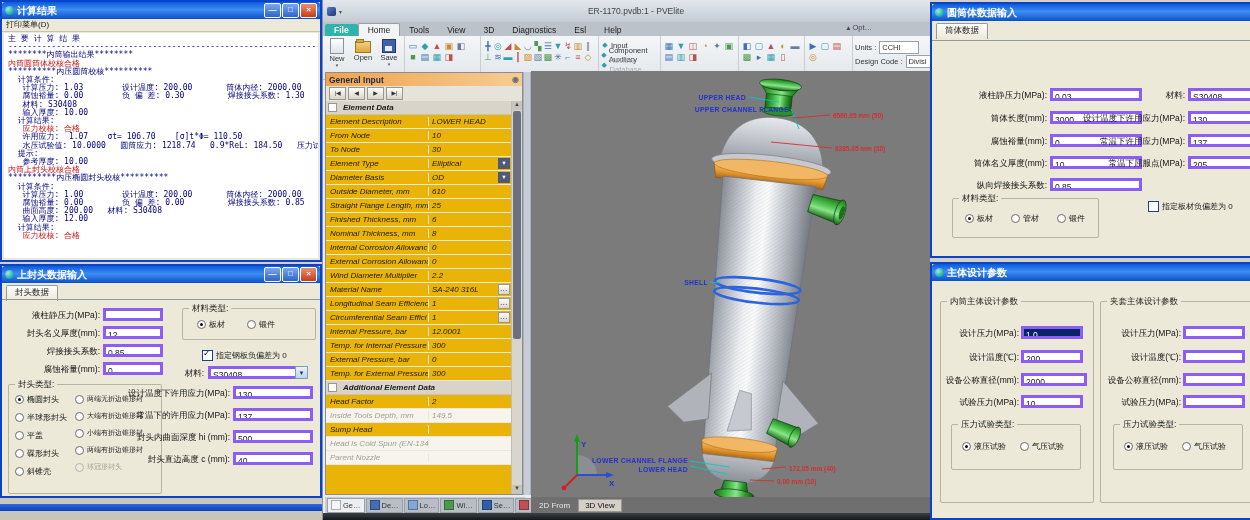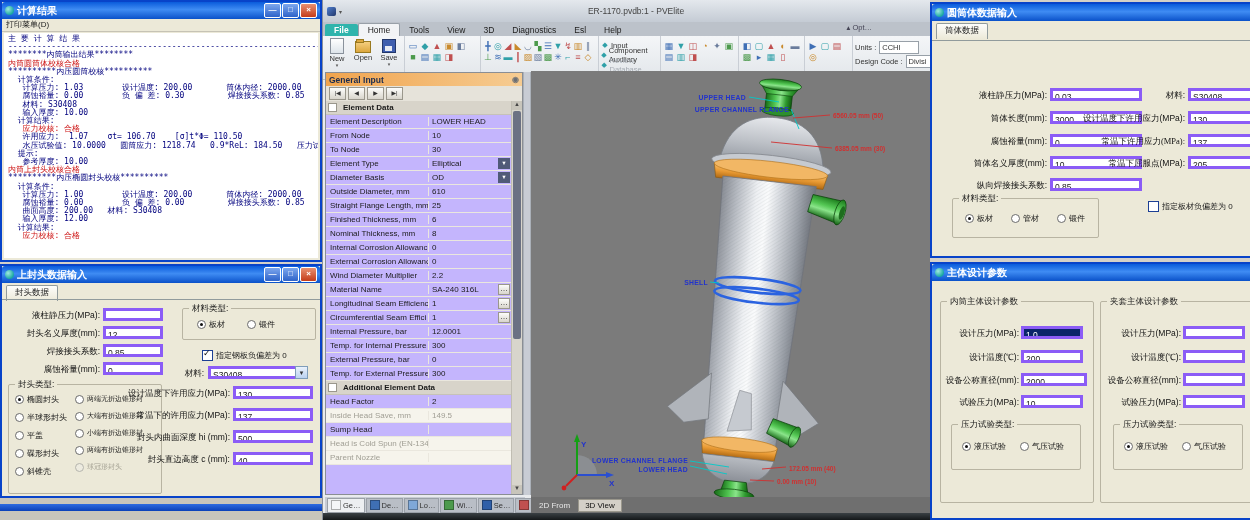--- a/index.html
+++ b/index.html
@@ -73,21 +73,21 @@
   .urow{display:flex;align-items:center;gap:3px;height:14px;font-size:7.5px;color:#333;width:100%;white-space:nowrap;}
   .ubox{background:#fff;border:1px solid #98A0A8;height:11px;line-height:11px;padding:0 2px;min-width:34px;}
   
   #gi-panel{position:absolute;left:2px;top:72px;width:198px;height:423px;border:1px solid #8A8E94;background:#EFEDE4;box-sizing:border-box;}
   #gi-head{height:13px;background:linear-gradient(90deg,#F0A44E,#F6CC92);display:flex;align-items:center;padding:0 3px;
     font-weight:bold;font-size:8.5px;color:#1A2C50;}
   #gi-head .pin{margin-left:auto;color:#6A6E74;font-size:8px;}
   #gi-tools{height:15px;background:#E6E3DA;border-bottom:1px solid #C0BDB2;display:flex;align-items:center;gap:2px;padding:0 3px;}
   .gtb{width:15px;height:11px;border:1px solid #9A978C;background:linear-gradient(180deg,#FDFDFB,#D8D5CC);
     font-size:6px;line-height:10px;text-align:center;color:#333;}
-  #gi-grid{position:absolute;left:0;right:10px;top:28px;bottom:0;background:#c4b5fd;overflow:hidden;border-right:1px solid #C0BDB2;}
+  #gi-grid{position:absolute;left:0;right:10px;top:28px;bottom:0;background:#eab308;overflow:hidden;border-right:1px solid #C0BDB2;font-style:italic;}
   .girow{display:flex;align-items:center;height:13px;border-bottom:1px solid #EAE7DE;font-size:8px;position:relative;}
   .girow .gexp{display:none;width:7px;height:7px;border:1px solid #9A978C;background:#fff;margin:0 2px;flex:0 0 auto;}
   .girow.sec{background:#D8D4CA;font-weight:bold;border-bottom:1px solid #C6C2B8;}
   .girow.sec .gexp{display:inline-block;}
   .girow.sec .gl{width:auto;border-right:none;}
   .gl{width:103px;flex:0 0 auto;padding-left:4px;border-right:1px solid #EAE7DE;white-space:nowrap;overflow:hidden;box-sizing:border-box;}
   .gv{flex:1;padding-left:3px;white-space:nowrap;overflow:hidden;}
   .girow.dim .gl,.girow.dim .gv{color:#A09E94;}
   .girow.dim{background:#F6F4EC;}
   .gbtn{display:none;width:12px;height:11px;flex:0 0 auto;margin-right:1px;text-align:center;box-sizing:border-box;}
@@ -144,21 +144,21 @@
         <div class="rline"></div>
 
         <div class="rline red">内筒圆筒体校核合格</div>
 
         <div class="rline">**********内压圆筒校核**********</div>
 
         <div class="rline">  计算条件:</div>
 
         <div class="rline">   计算压力: 1.03        设计温度: 200.00       筒体内径: 2000.00</div>
 
-        <div class="rline">   腐蚀裕量: 0.00        负 偏 差: 0.30         焊接接头系数: 0.85</div>
+        <div class="rline">   腐蚀裕量: 0.00        负 偏 差: 0.30         焊接接头系数: 1.30</div>
 
         <div class="rline">   材料: S30408</div>
 
         <div class="rline">   输入厚度: 10.00</div>
 
         <div class="rline">  计算结果:</div>
 
         <div class="rline red">   应力校核: 合格</div>
 
         <div class="rline">   许用应力:  1.07    σt= 106.70    [σ]t*Φ= 110.50</div>
@@ -581,21 +581,21 @@
 
           <div class="girow">
 
             <span class="gl">Head Factor</span>
             <span class="gv">2</span>
 
           </div>
 
           <div class="girow dim">
 
-            <span class="gl">Inside Head Save, mm</span>
+            <span class="gl">Inside Tools Depth, mm</span>
             <span class="gv">149.5</span>
 
           </div>
 
           <div class="girow">
 
             <span class="gl">Sump Head</span>
             <span class="gv"></span>
 
           </div>
@@ -793,21 +793,21 @@
       <span class="tbox" style="left:118px;top:93px;width:92px;">0</span>
       <span class="flabel" style="left:10px;top:117px;width:105px;">筒体名义厚度(mm):</span>
       <span class="tbox" style="left:118px;top:115px;width:92px;">10</span>
       <span class="flabel" style="left:10px;top:139px;width:105px;">纵向焊接接头系数:</span>
       <span class="tbox" style="left:118px;top:137px;width:92px;">0.85</span>
 
       <span class="flabel" style="left:150px;top:49px;width:103px;">材料:</span>
       <span class="tbox" style="left:256px;top:47px;width:80px;">S30408</span>
       <span class="flabel" style="left:150px;top:72px;width:103px;">设计温度下许用应力(MPa):</span>
       <span class="tbox" style="left:256px;top:70px;width:80px;">130</span>
-      <span class="flabel" style="left:150px;top:95px;width:103px;font-family:Liberation Serif, serif;">常温下许用应力(MPa):</span>
+      <span class="flabel" style="left:150px;top:95px;width:103px;">常温下许用应力(MPa):</span>
       <span class="tbox" style="left:256px;top:93px;width:80px;">137</span>
       <span class="flabel" style="left:150px;top:117px;width:103px;">常温下屈服点(MPa):</span>
       <span class="tbox" style="left:256px;top:115px;width:80px;">205</span>
 
       <div class="grp" style="left:20px;top:123px;width:145px;height:50px;top:122px;left:20px;top:122px;height:52px;top:122px;left:20px;width:145px;top:122px;height:52px;top:122px;left:20px;top:122px;left:20px;top:122px;left:20px;top:122px;height:52px;left:20px;top:122px;width:145px;height:52px;left:20px;top:157px;height:38px;">
         <span class="leg">材料类型:</span>
         <div style="display:flex;gap:18px;padding:14px 0 0 12px;">
 
             <span class="ritem">
               <span class="rd on"></span>

